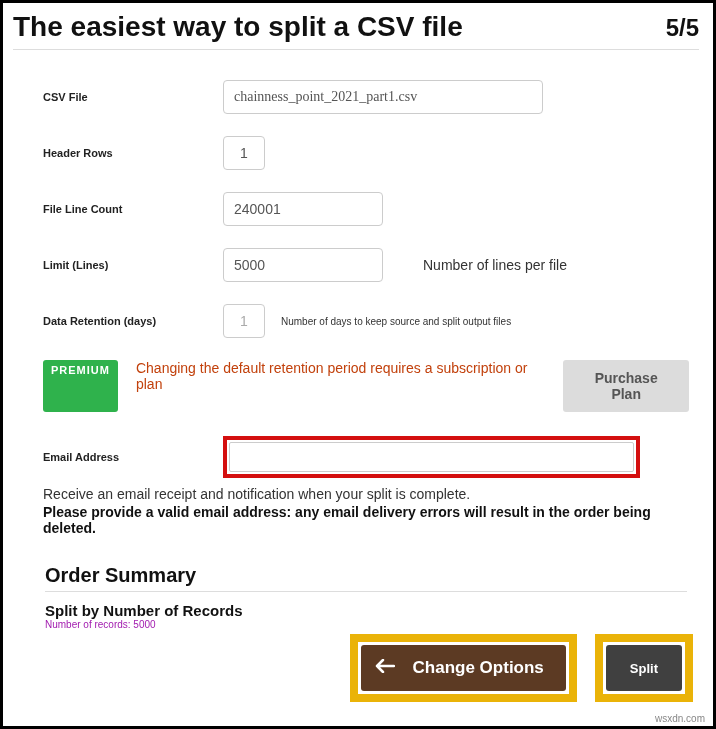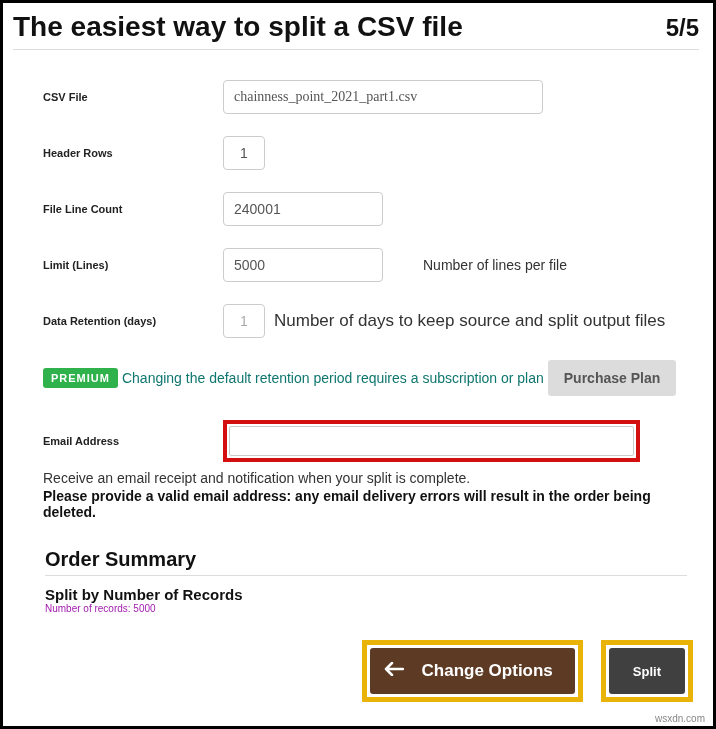--- a/index.html
+++ b/index.html
@@ -61,40 +61,39 @@
   .w-lg { width: 320px; font-family: Liberation Serif, serif; }
   .w-md { width: 160px; }
   .w-sm { width: 42px; text-align:center;}
   .hint {
     font-size: 14px;
     color: #333;
     margin-left: 40px;
     text-align: right;
   }
   .retention-hint {
-    font-size: 17px;
+    font-size: 10px;
     color: #333;
-    margin-left: 9px;
+    margin-left: 16px;
   }
   .premium-row {
     display:flex;
-    align-items:center;
-    gap:4px;
+    gap:18px;
     margin: 6px 0 24px 0;
   }
   .badge {
     background:#2fb24c;
     color:#fff;
     font-size:11px;
     font-weight:700;
     letter-spacing:1px;
     padding:4px 8px;
     border-radius:3px;
   }
-  .premium-text { font-size:14px; color:#0f766e; }
+  .premium-text { font-size:14px; color:#c2410c; }
   .btn-plan {
     background:#dcdcdc;
     border:none;
     color:#555;
     font-weight:700;
     font-size:14px;
     padding:10px 16px;
     border-radius:3px;
     cursor:pointer;
   }
@@ -126,21 +125,21 @@
   .summary-sub2 { font-size:10px; color:#a21caf; margin:0;}
   .footer {
     position:absolute;
     right: 20px;
     bottom: 24px;
     display:flex;
     gap:18px;
     align-items:center;
   }
   .btn-change-wrap, .btn-split-wrap {
-    border:5px solid #eab308;
+    border:8px solid #eab308;
     padding:3px;
   }
   .btn-change {
     background:#5c3a23;
     color:#fff;
     border:none;
     font-weight:700;
     font-size:17px;
     padding:0 22px 0 14px;
     border-radius:3px;

